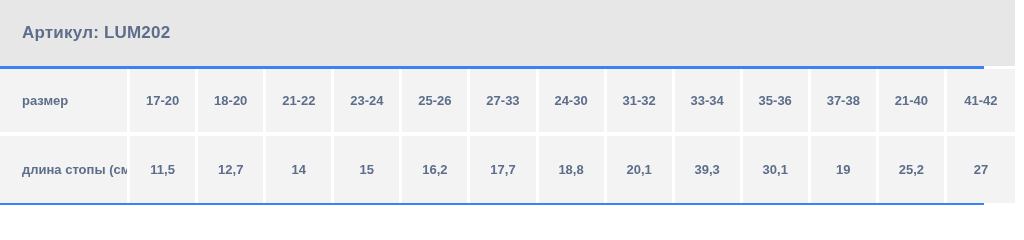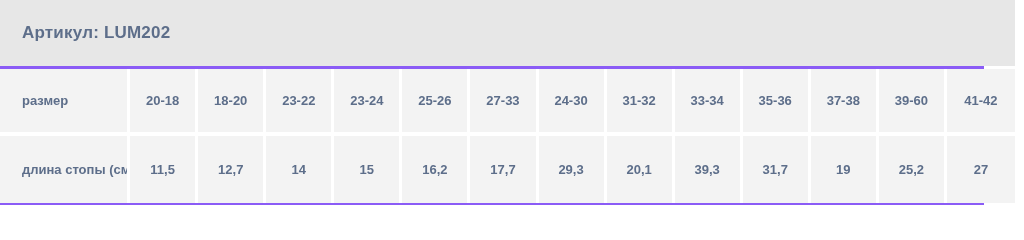--- a/index.html
+++ b/index.html
@@ -11,21 +11,21 @@
     width: 1024px;
     height: 205px;
     overflow: hidden;
     font-family: "Liberation Sans", sans-serif;
   }
 
   #page {
     position: relative;
     width: 984px;
     height: 205px;
-    background: #8b5cf6;
+    background: #3b82f6;
   }
 
   
   .article-band {
     position: absolute;
     left: 0;
     top: 0;
     width: 1015px;
     height: 66px;
     background: #e7e7e7;
@@ -92,47 +92,47 @@
 
   <div class="article-band">
     <div class="article-title">Артикул: LUM202</div>
   </div>
 
   <table class="size-table">
     <tbody>
 
       <tr>
         <td class="row-label">размер</td>
-        <td class="data-cell">20-18</td>
+        <td class="data-cell">17-20</td>
         <td class="data-cell">18-20</td>
-        <td class="data-cell">23-22</td>
+        <td class="data-cell">21-22</td>
         <td class="data-cell">23-24</td>
         <td class="data-cell">25-26</td>
         <td class="data-cell">27-33</td>
         <td class="data-cell">24-30</td>
         <td class="data-cell">31-32</td>
         <td class="data-cell">33-34</td>
         <td class="data-cell">35-36</td>
         <td class="data-cell">37-38</td>
-        <td class="data-cell">39-60</td>
+        <td class="data-cell">21-40</td>
         <td class="data-cell">41-42</td>
       </tr>
 
       <tr>
         <td class="row-label">длина стопы (см)</td>
         <td class="data-cell">11,5</td>
         <td class="data-cell">12,7</td>
         <td class="data-cell">14</td>
         <td class="data-cell">15</td>
         <td class="data-cell">16,2</td>
         <td class="data-cell">17,7</td>
-        <td class="data-cell">29,3</td>
+        <td class="data-cell">18,8</td>
         <td class="data-cell">20,1</td>
         <td class="data-cell">39,3</td>
-        <td class="data-cell">31,7</td>
+        <td class="data-cell">30,1</td>
         <td class="data-cell">19</td>
         <td class="data-cell">25,2</td>
         <td class="data-cell">27</td>
       </tr>
 
     </tbody>
   </table>
 
 </div>
 

